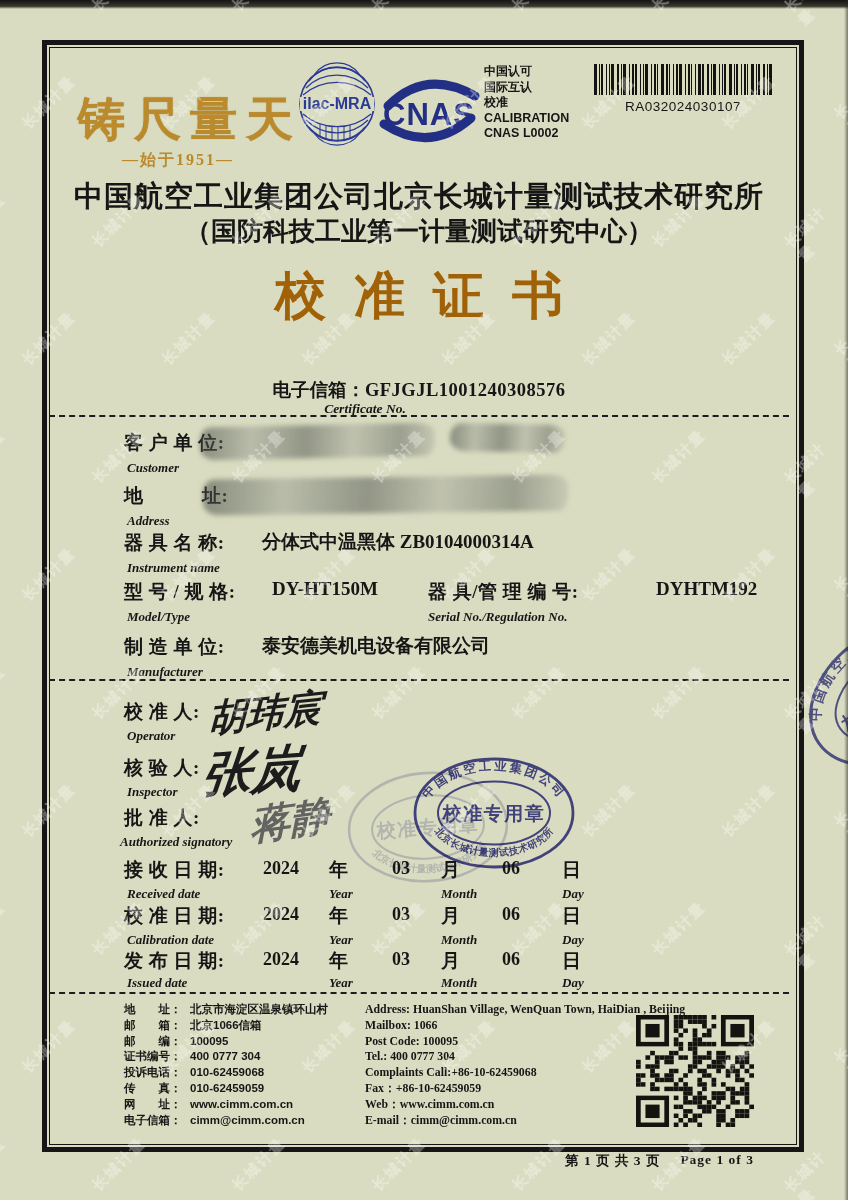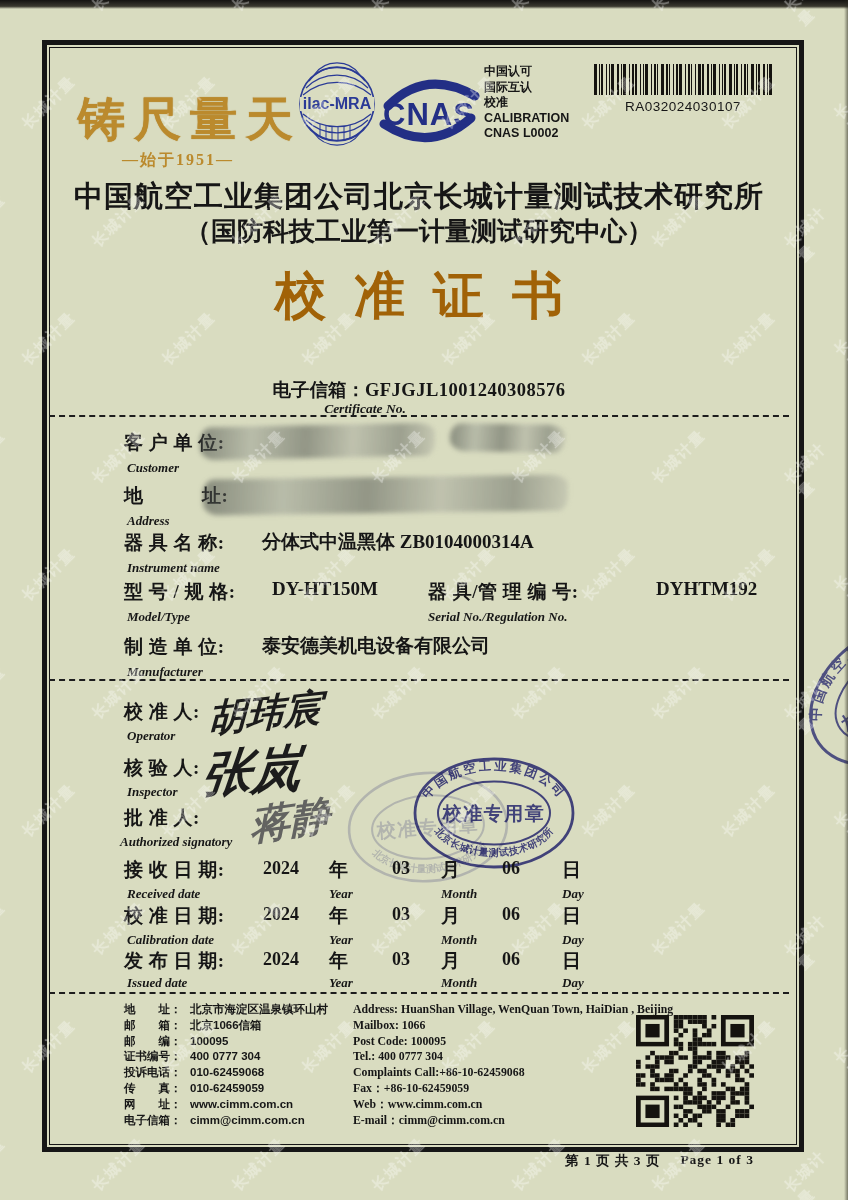--- a/index.html
+++ b/index.html
@@ -50,21 +50,21 @@
   .stamp{mix-blend-mode:multiply;}
   .stamp-ghost{opacity:.24;transform:rotate(-4deg);mix-blend-mode:multiply;}
 
   .date-val{font-size:18px;font-weight:600;}
   .date-unit{font-size:19px;font-weight:700;}
   .date-sub{font-size:13px;font-style:italic;font-weight:600;}
 
   .footer-cn{font-family:"Liberation Sans",sans-serif;font-size:11.5px;font-weight:600;line-height:15.8px;white-space:nowrap;}
   .footer-cn .row{display:flex;}
   .footer-cn .lab{width:66px;}
-  .footer-en{font-size:11.8px;font-weight:600;line-height:15.8px;white-space:nowrap;}
+  .footer-en{font-size:11.8px;font-weight:600;line-height:15.8px;white-space:nowrap;margin-left:12px;}
 
   .pagenum{font-size:13.5px;font-weight:600;letter-spacing:1px;display:flex;gap:20px;}
 
   
   #watermark{position:absolute;inset:0;z-index:9;pointer-events:none;}
   #watermark .wm{position:absolute;color:#ffffff;opacity:.34;font-size:15px;font-weight:700;
       letter-spacing:2px;transform:rotate(-45deg);font-family:"Liberation Sans",sans-serif;
       text-shadow:0 0 2px rgba(255,255,255,.4);}
 </style>
 </head>

